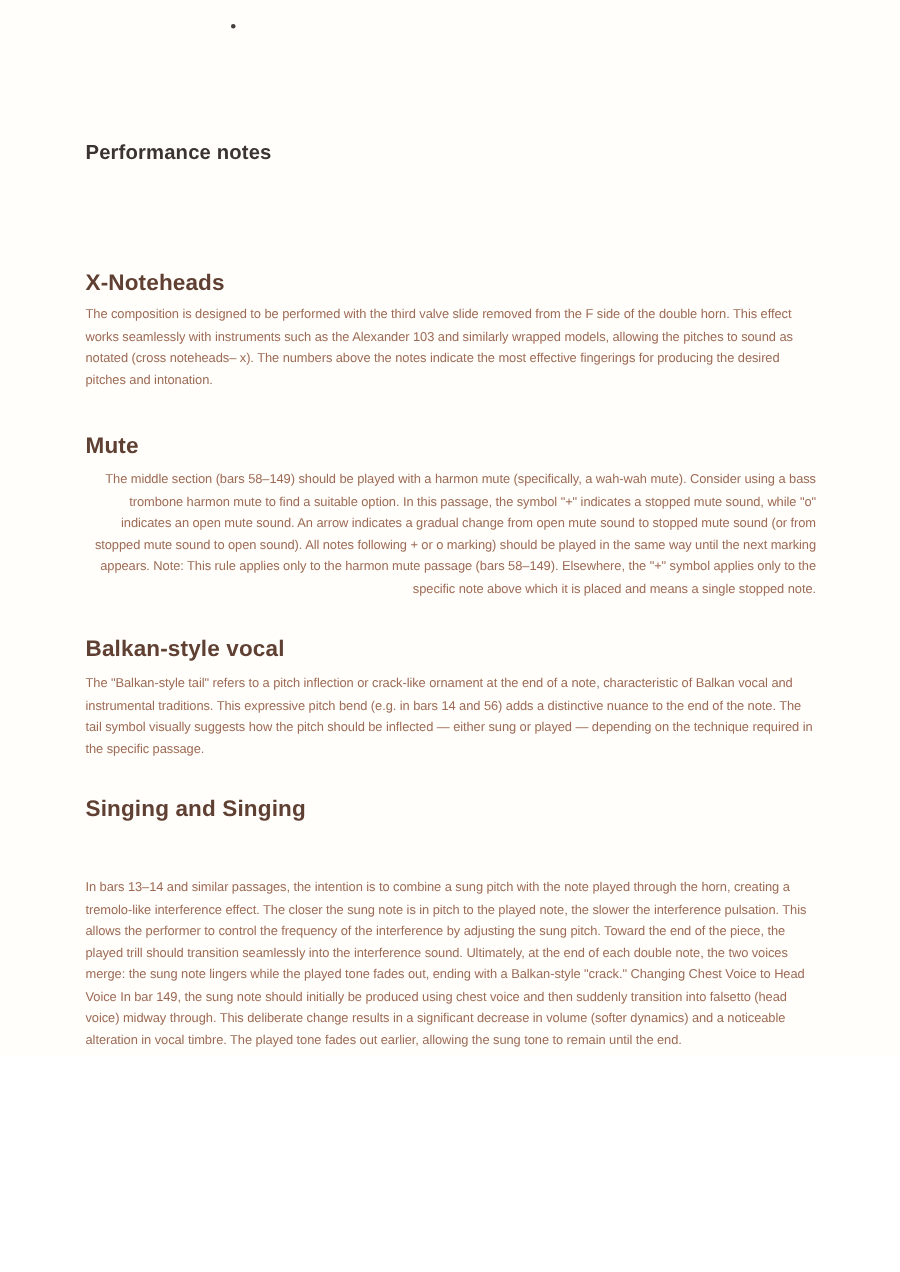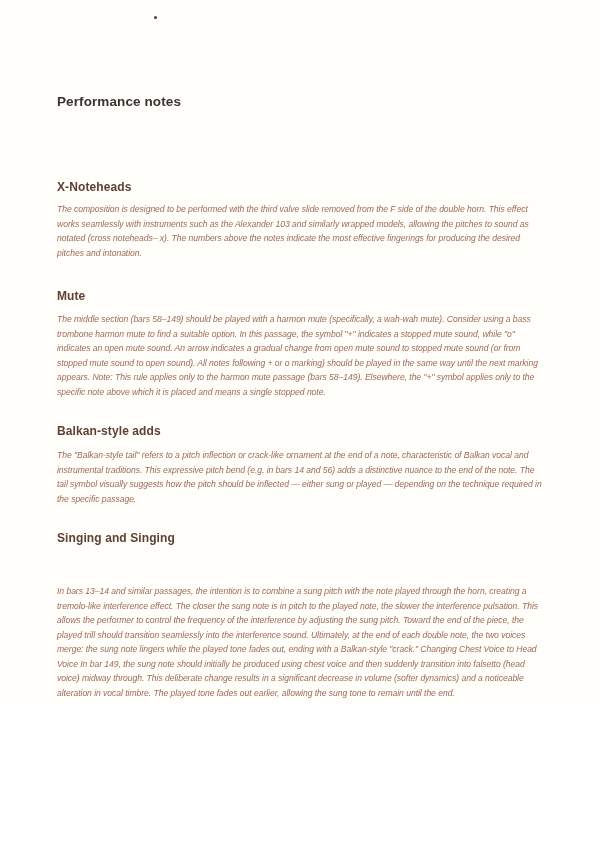--- a/index.html
+++ b/index.html
@@ -29,40 +29,39 @@
     left: 57px;
     top: 94px;
     font-size: 13.5px;
     font-weight: 700;
     letter-spacing: 0.1px;
     color: var(--title-text, #3b332f);
   }
   .heading {
     position: absolute;
     left: 57px;
-    font-size: 12px;
+    font-size: 15px;
     font-weight: 700;
     letter-spacing: 0.1px;
     color: var(--heading-text, #5f4033);
   }
   .body-text {
     position: absolute;
     left: 57px;
     width: 487px;
     font-size: 8.6px;
     line-height: 14.55px;
     letter-spacing: -0.05px;
     color: var(--body-text, #9d6b55);
     text-align: left;
-    font-style: italic;
   }
   #h0 { top: 180px; }
   #b0 { top: 202px; }
   #h1 { top: 289px; text-align: center; }
-  #b1 { top: 312px; }
+  #b1 { top: 312px; text-align: right; }
   #h2 { top: 424px; }
   #b2 { top: 448px; }
   #h3 { top: 531px; }
   #b3 { top: 584px; }
   .corner-mark {
     position: absolute;
     left: 60px;
     top: 826px;
     width: 15px;
     height: 15px;
@@ -77,21 +76,21 @@
   <div class="top-dot"></div>
 
   <div class="doc-title">Performance notes</div>
 
   <div class="heading" id="h0">X-Noteheads</div>
   <div class="body-text" id="b0">The composition is designed to be performed with the third valve slide removed from the F side of the double horn. This effect works seamlessly with instruments such as the Alexander 103 and similarly wrapped models, allowing the pitches to sound as notated (cross noteheads– x). The numbers above the notes indicate the most effective fingerings for producing the desired pitches and intonation.</div>
 
   <div class="heading" id="h1">Mute</div>
   <div class="body-text" id="b1">The middle section (bars 58–149) should be played with a harmon mute (specifically, a wah-wah mute). Consider using a bass trombone harmon mute to find a suitable option. In this passage, the symbol "+" indicates a stopped mute sound, while "o" indicates an open mute sound. An arrow indicates a gradual change from open mute sound to stopped mute sound (or from stopped mute sound to open sound). All notes following + or o marking) should be played in the same way until the next marking appears. Note: This rule applies only to the harmon mute passage (bars 58–149). Elsewhere, the "+" symbol applies only to the specific note above which it is placed and means a single stopped note.</div>
 
-  <div class="heading" id="h2">Balkan-style adds</div>
+  <div class="heading" id="h2">Balkan-style vocal</div>
   <div class="body-text" id="b2">The "Balkan-style tail" refers to a pitch inflection or crack-like ornament at the end of a note, characteristic of Balkan vocal and instrumental traditions. This expressive pitch bend (e.g. in bars 14 and 56) adds a distinctive nuance to the end of the note. The tail symbol visually suggests how the pitch should be inflected — either sung or played — depending on the technique required in the specific passage.</div>
 
   <div class="heading" id="h3">Singing and Singing</div>
   <div class="body-text" id="b3">In bars 13–14 and similar passages, the intention is to combine a sung pitch with the note played through the horn, creating a tremolo-like interference effect. The closer the sung note is in pitch to the played note, the slower the interference pulsation. This allows the performer to control the frequency of the interference by adjusting the sung pitch. Toward the end of the piece, the played trill should transition seamlessly into the interference sound. Ultimately, at the end of each double note, the two voices merge: the sung note lingers while the played tone fades out, ending with a Balkan-style "crack." Changing Chest Voice to Head Voice In bar 149, the sung note should initially be produced using chest voice and then suddenly transition into falsetto (head voice) midway through. This deliberate change results in a significant decrease in volume (softer dynamics) and a noticeable alteration in vocal timbre. The played tone fades out earlier, allowing the sung tone to remain until the end.</div>
 
   <div class="corner-mark"></div>
 
 </div>
 
 </body></html>

